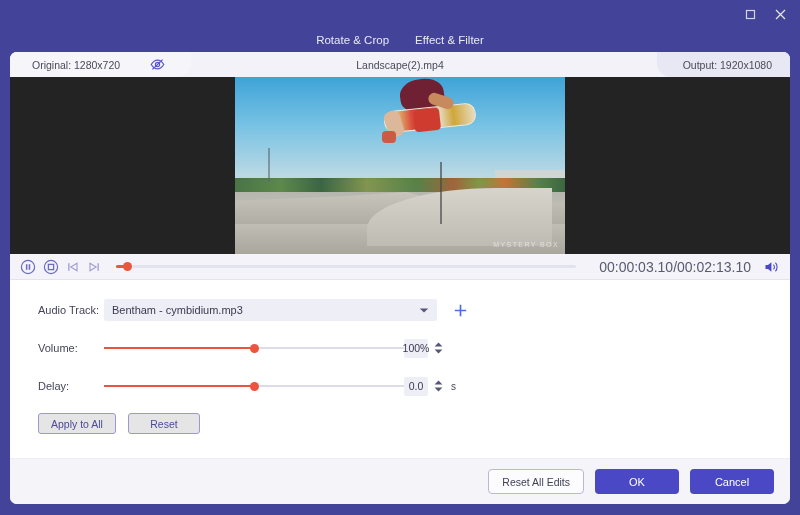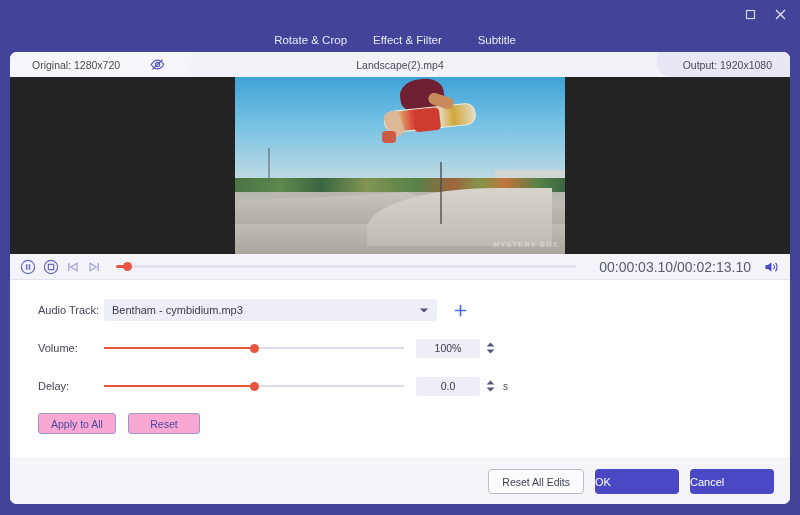--- a/index.html
+++ b/index.html
@@ -237,37 +237,37 @@
     position: absolute; left: 0; right: 0; height: 2px; background: #dcdce8;
   }
   .slider-fill {
     position: absolute; left: 0; height: 2px; background: #e8563f;
   }
   .slider-thumb {
     position: absolute; width: 9px; height: 9px; border-radius: 50%;
     background: #e8563f; transform: translateX(-4px);
   }
   .spin-box {
-    margin-left: 12px; width: 64px; height: 19px;
+    margin-left: 0; width: 24px; height: 19px;
     background: #eeeef6; border-radius: 2px;
     display: flex; align-items: center; justify-content: center;
     font-size: 10.5px; color: #3a3a50;
   }
   .spinner {
     width: 14px; height: 19px; margin-left: 3px;
     display: flex; flex-direction: column; align-items: center;
     justify-content: center; gap: 2px; cursor: pointer;
   }
   .unit { margin-left: 6px; font-size: 10px; color: #44445a; }
 
   #action-row { display: flex; gap: 12px; padding-left: 28px; margin-top: 14px; }
   .ghost-btn {
     height: 21px; min-width: 72px; padding: 0 12px;
     border: 1px solid #9a9ace; border-radius: 3px;
-    background: #f9a8d4; color: #4a4a9a; font-size: 10.5px;
+    background: #e5e5e5; color: #4a4a9a; font-size: 10.5px;
     display: flex; align-items: center; justify-content: center;
     cursor: pointer; font-family: "Liberation Sans", sans-serif;
   }
 
   
   #footer {
     flex: 0 0 46px; height: 46px;
     background: #f4f4f9;
     display: flex; align-items: center; justify-content: flex-end;
     gap: 11px; padding-right: 16px;
@@ -276,21 +276,21 @@
   .foot-ghost {
     height: 25px; padding: 0 13px;
     border: 1px solid #b8b8d8; border-radius: 4px;
     background: #fcfcff; color: #414158; font-size: 10.5px;
     display: flex; align-items: center; justify-content: flex-start; cursor: pointer;
   }
   .foot-primary {
     height: 25px; width: 84px;
     border: none; border-radius: 4px;
     background: #4a48c4; color: #fff; font-size: 11px;
-    display: flex; align-items: center; cursor: pointer;
+    display: flex; align-items: center; justify-content: center; cursor: pointer;
   }
 </style>
 </head>
 <body>
 
 <div id="window-chrome">
 
   <div id="titlebar">
     <div class="win-btn">
       <svg width="11" height="11" viewBox="0 0 11 11">
@@ -303,23 +303,20 @@
         </svg>
     </div>
   </div>
 
   <div id="tabstrip">
     <div class="tab">
       <span>Rotate &amp; Crop</span>
     </div>
     <div class="tab">
       <span>Effect &amp; Filter</span>
-    </div>
-    <div class="tab">
-      <span>Subtitle</span>
     </div>
   </div>
 
   <div id="card">
 
     <div id="infobar">
       <div id="info-center">
         <span>Landscape(2).mp4</span>
       </div>
       <div id="info-left">

